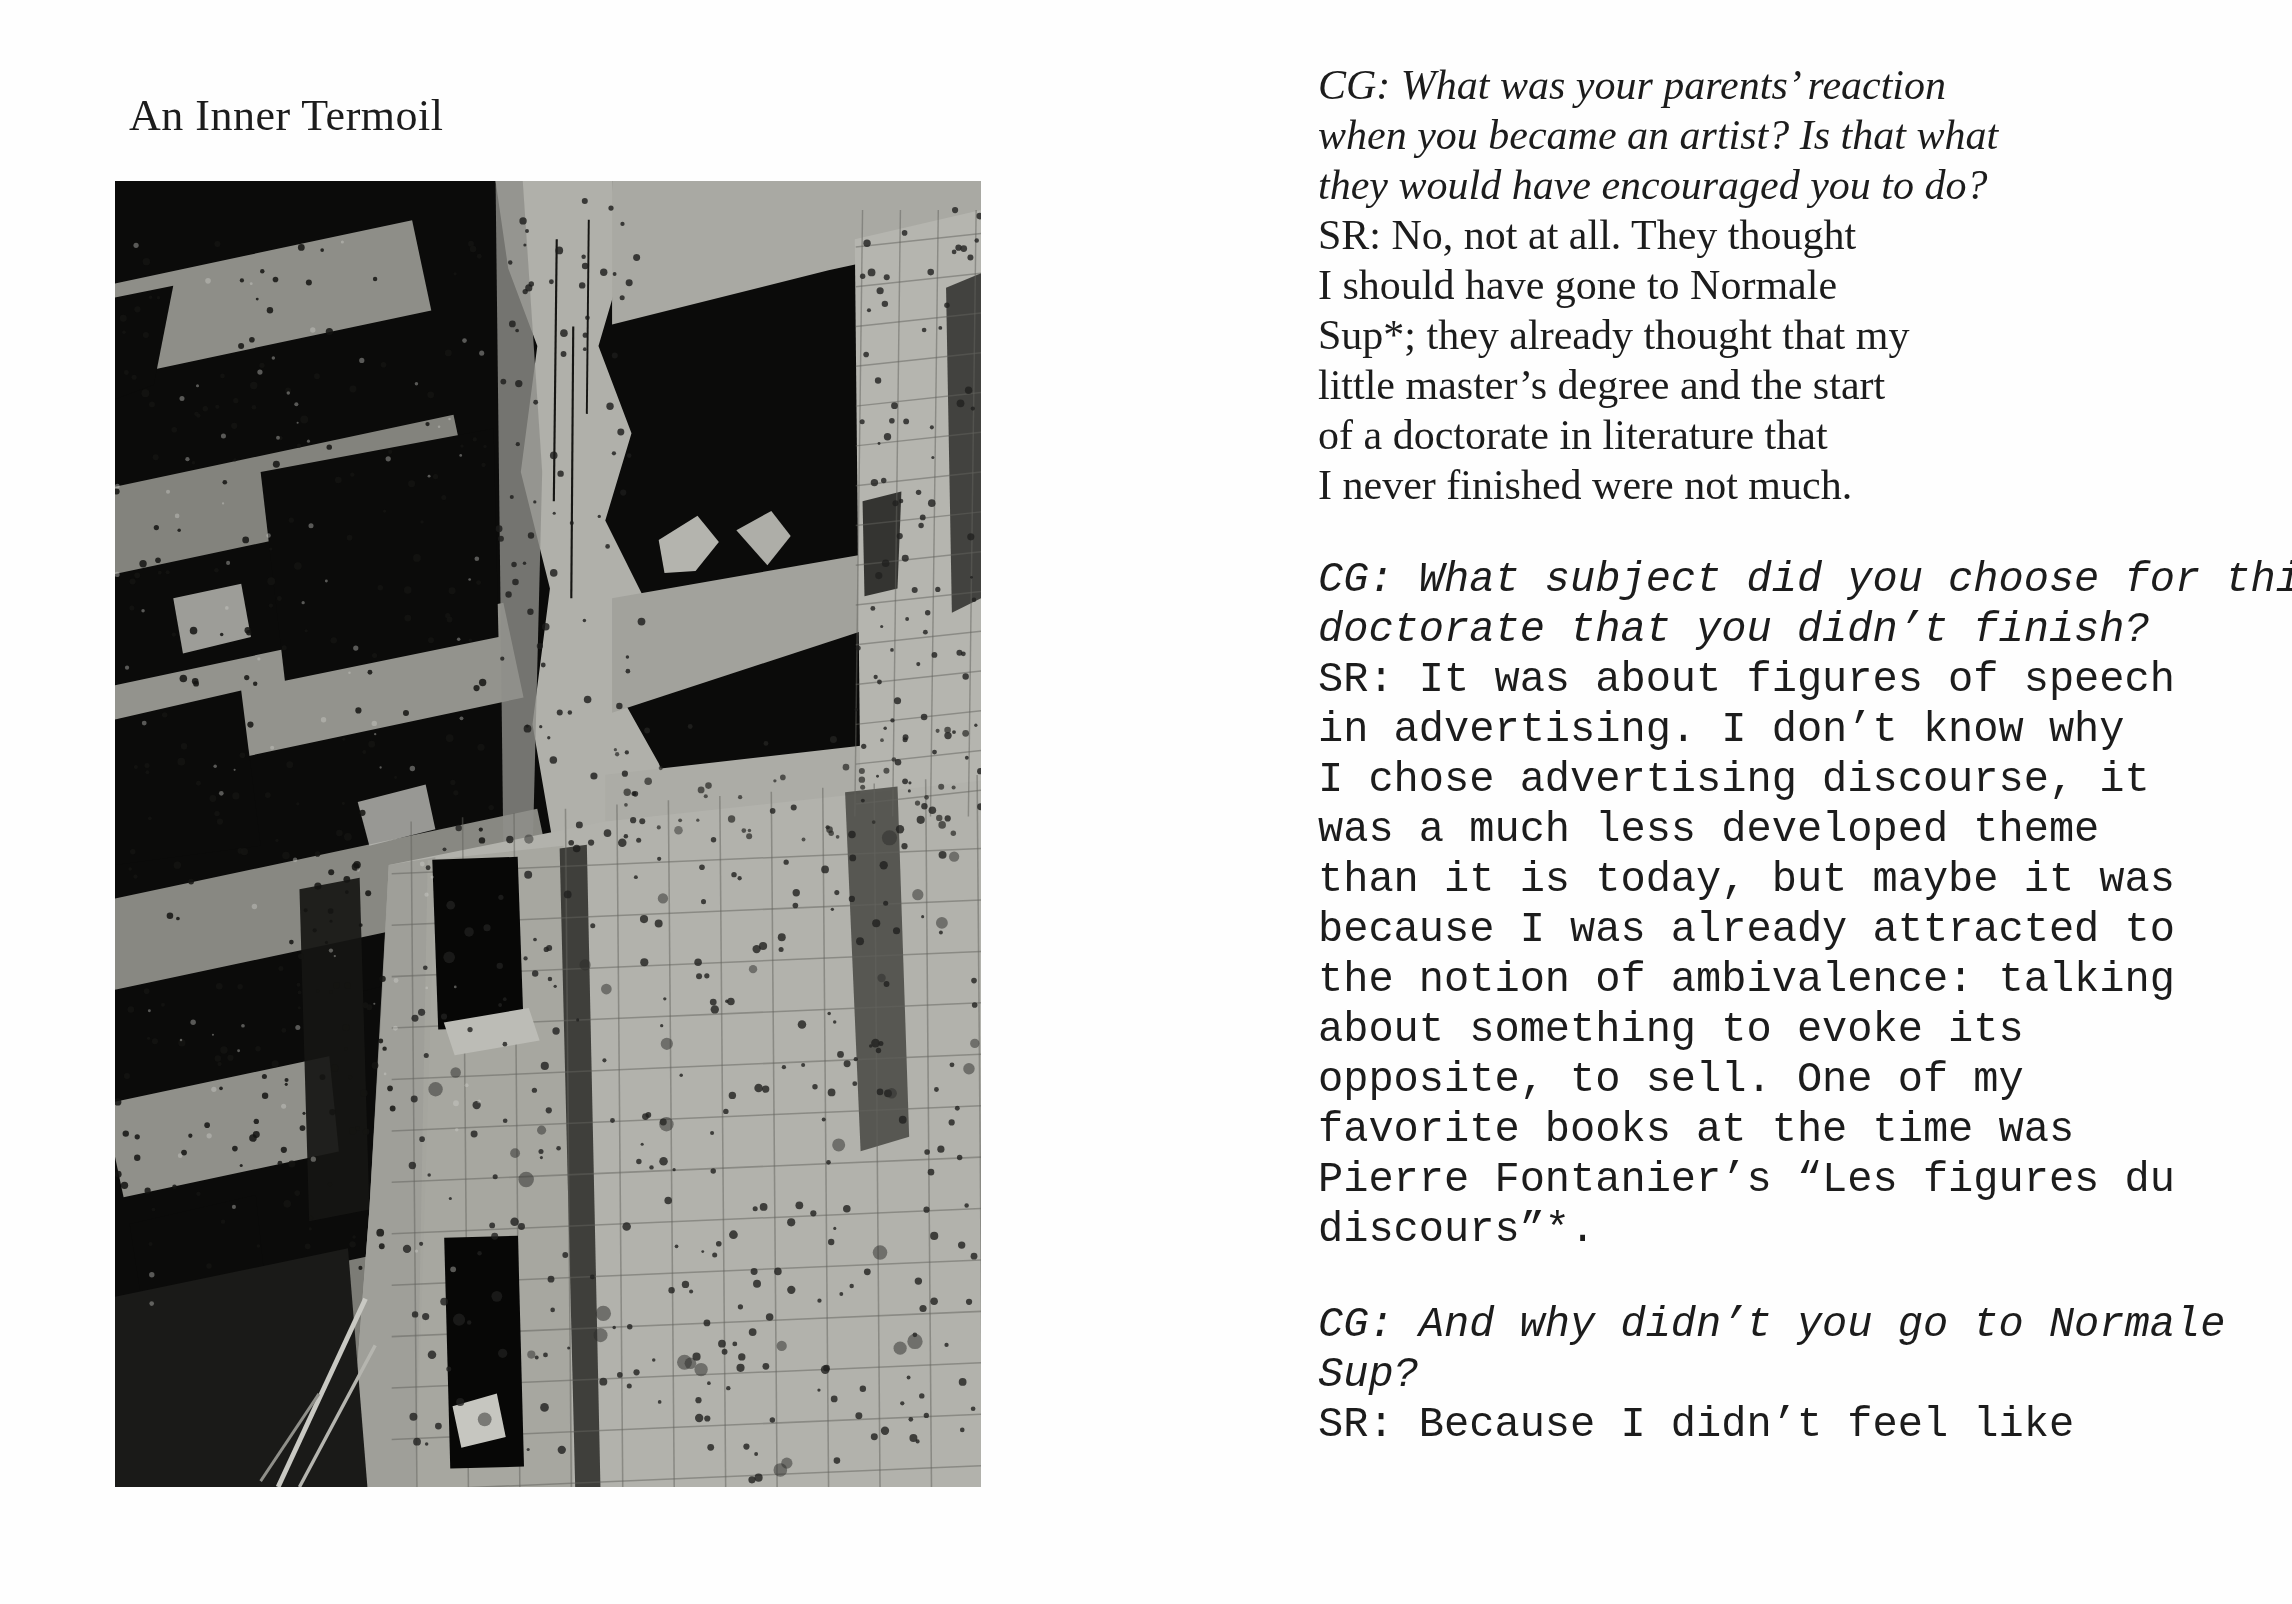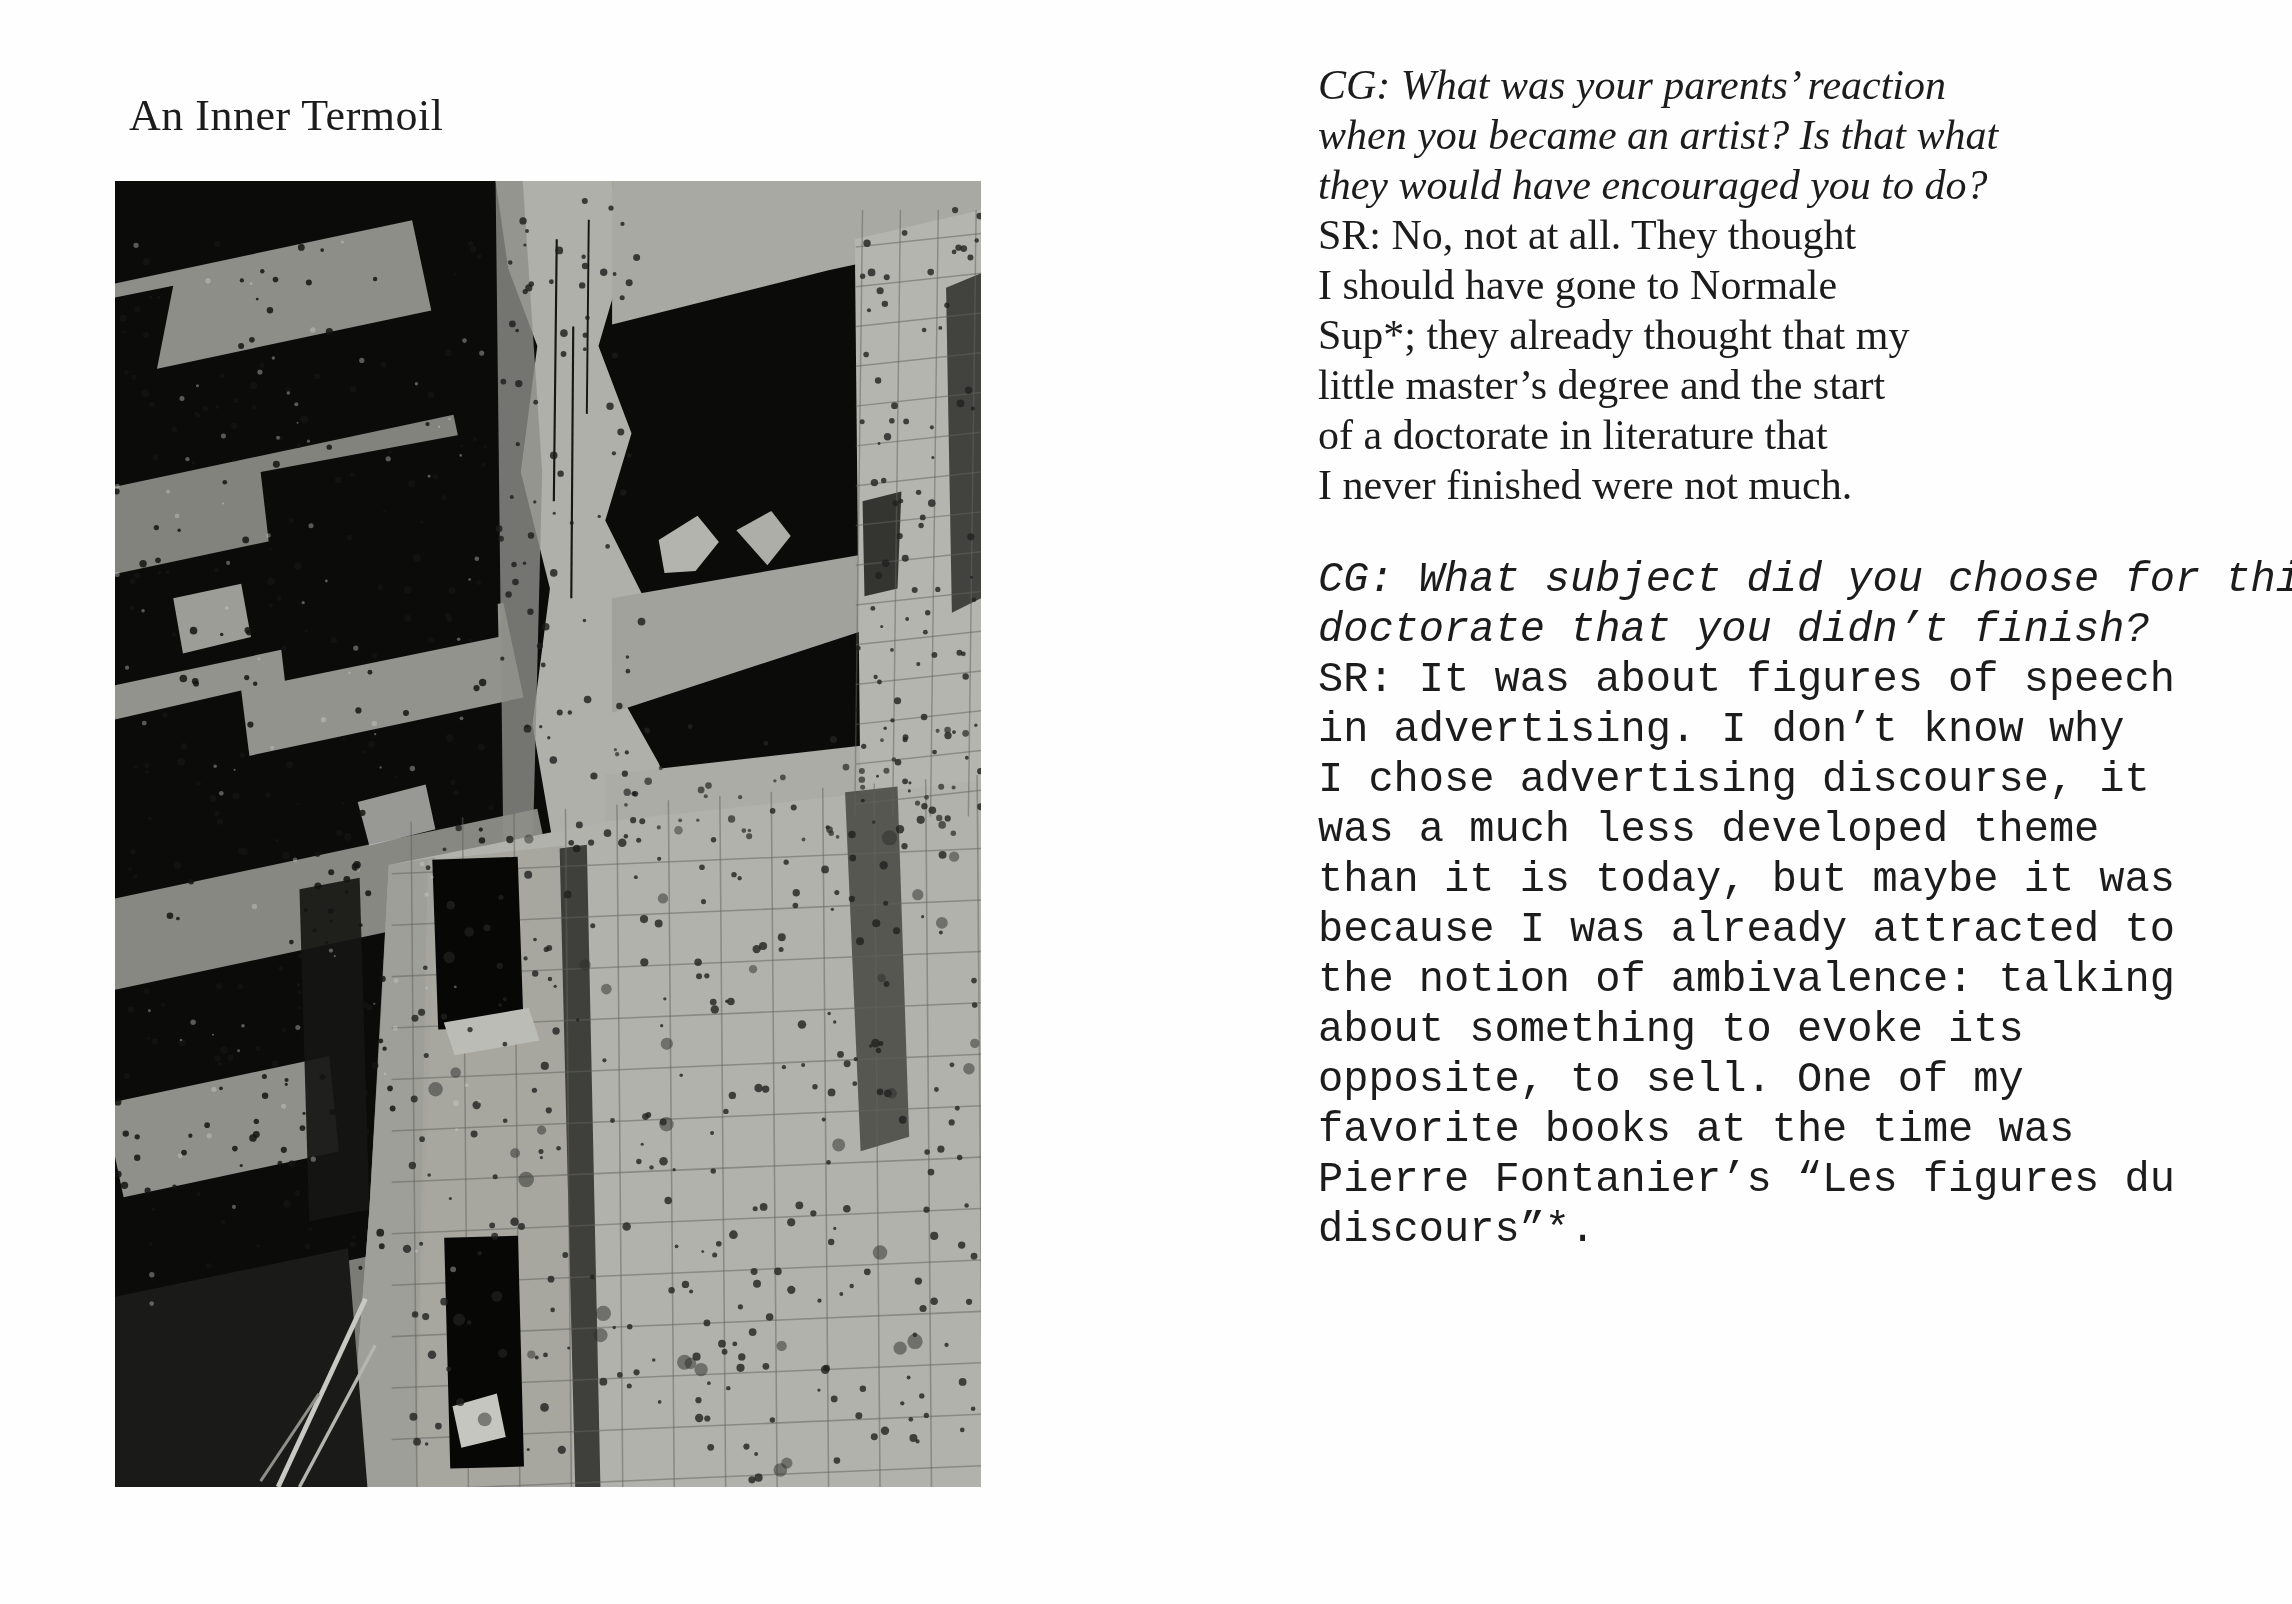--- a/index.html
+++ b/index.html
@@ -1030,16 +1030,21 @@
 was a much less developed theme
 than it is today, but maybe it was
 because I was already attracted to
 the notion of ambivalence: talking
 about something to evoke its
 opposite, to sell. One of my
 favorite books at the time was
 Pierre Fontanier’s “Les figures du
 discours”*.</p>
     </div>
+    <div class="qa-block">
+      <p class="q">CG: And why didn’t you go to Normale
+Sup?</p>
+      <p class="a">SR: Because I didn’t feel like</p>
+    </div>
   </section>
 
 </main>
 
 
 </body></html>

